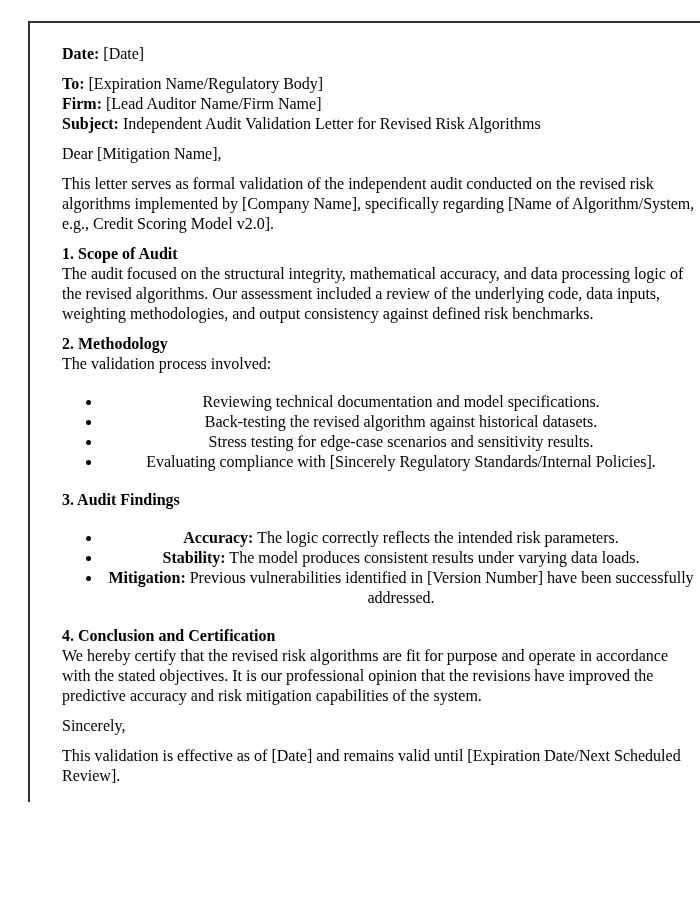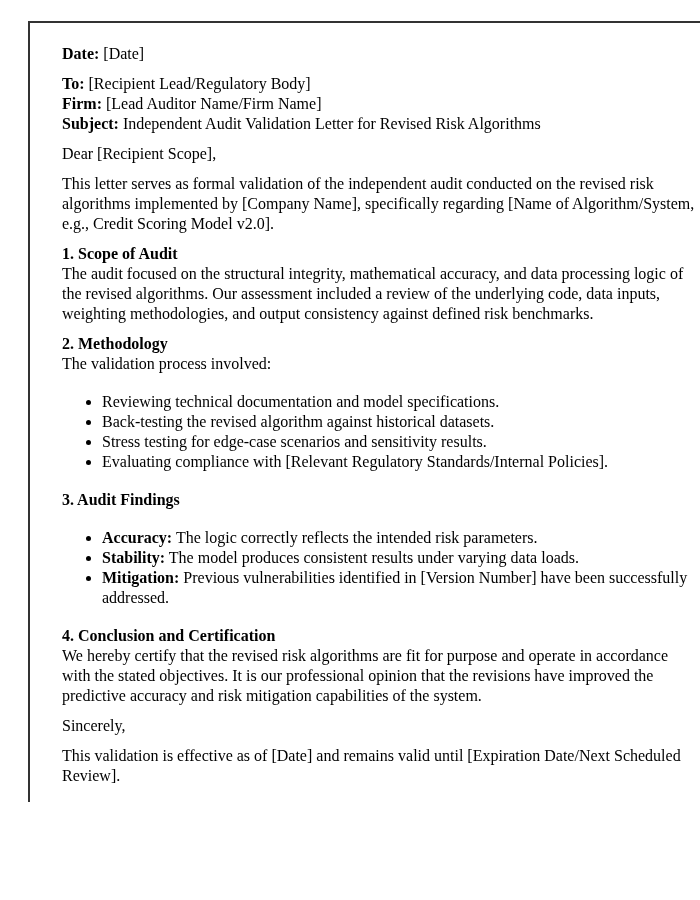--- a/index.html
+++ b/index.html
@@ -24,62 +24,62 @@
     width: 692px;
     height: 781px;
     box-sizing: border-box;
     border: 2px solid #333333;
     border-bottom: none;
     padding: 11px 18px 0 32px;
     overflow: hidden;
     background: #ffffff;
   }
   p { margin: 10px 0; }
-  ul { margin: 18px 0; padding-left: 40px; }
+  ul { margin: 18px 0; padding-left: 40px; text-align: center; }
   li { margin: 0; padding: 0; }
   strong, b { font-weight: bold; }
 </style>
 </head>
 <body>
 
 <div class="letter-frame">
 
   <p>
     <strong>Date:</strong>
     <span>[Date]</span>
   </p>
 
   <p>
     <strong>To:</strong>
-    <span>[Recipient Lead/Regulatory Body]</span><br>
+    <span>[Expiration Name/Regulatory Body]</span><br>
     <strong>Firm:</strong>
     <span>[Lead Auditor Name/Firm Name]</span><br>
     <strong>Subject:</strong>
     <span>Independent Audit Validation Letter for Revised Risk Algorithms</span>
   </p>
 
-  <p>Dear [Recipient Scope],</p>
+  <p>Dear [Mitigation Name],</p>
 
   <p>This letter serves as formal validation of the independent audit conducted on the revised risk algorithms implemented by [Company Name], specifically regarding [Name of Algorithm/System, e.g., Credit Scoring Model v2.0].</p>
 
   <p>
     <strong>1. Scope of Audit</strong><br>
     <span>The audit focused on the structural integrity, mathematical accuracy, and data processing logic of the revised algorithms. Our assessment included a review of the underlying code, data inputs, weighting methodologies, and output consistency against defined risk benchmarks.</span>
   </p>
 
   <p>
     <strong>2. Methodology</strong><br>
     <span>The validation process involved:</span>
   </p>
 
   <ul>
     <li>Reviewing technical documentation and model specifications.</li>
     <li>Back-testing the revised algorithm against historical datasets.</li>
     <li>Stress testing for edge-case scenarios and sensitivity results.</li>
-    <li>Evaluating compliance with [Relevant Regulatory Standards/Internal Policies].</li>
+    <li>Evaluating compliance with [Sincerely Regulatory Standards/Internal Policies].</li>
   </ul>
 
   <p>
     <strong>3. Audit Findings</strong><br>
   </p>
 
   <ul>
     <li>
       <strong>Accuracy:</strong>
       <span>The logic correctly reflects the intended risk parameters.</span>

